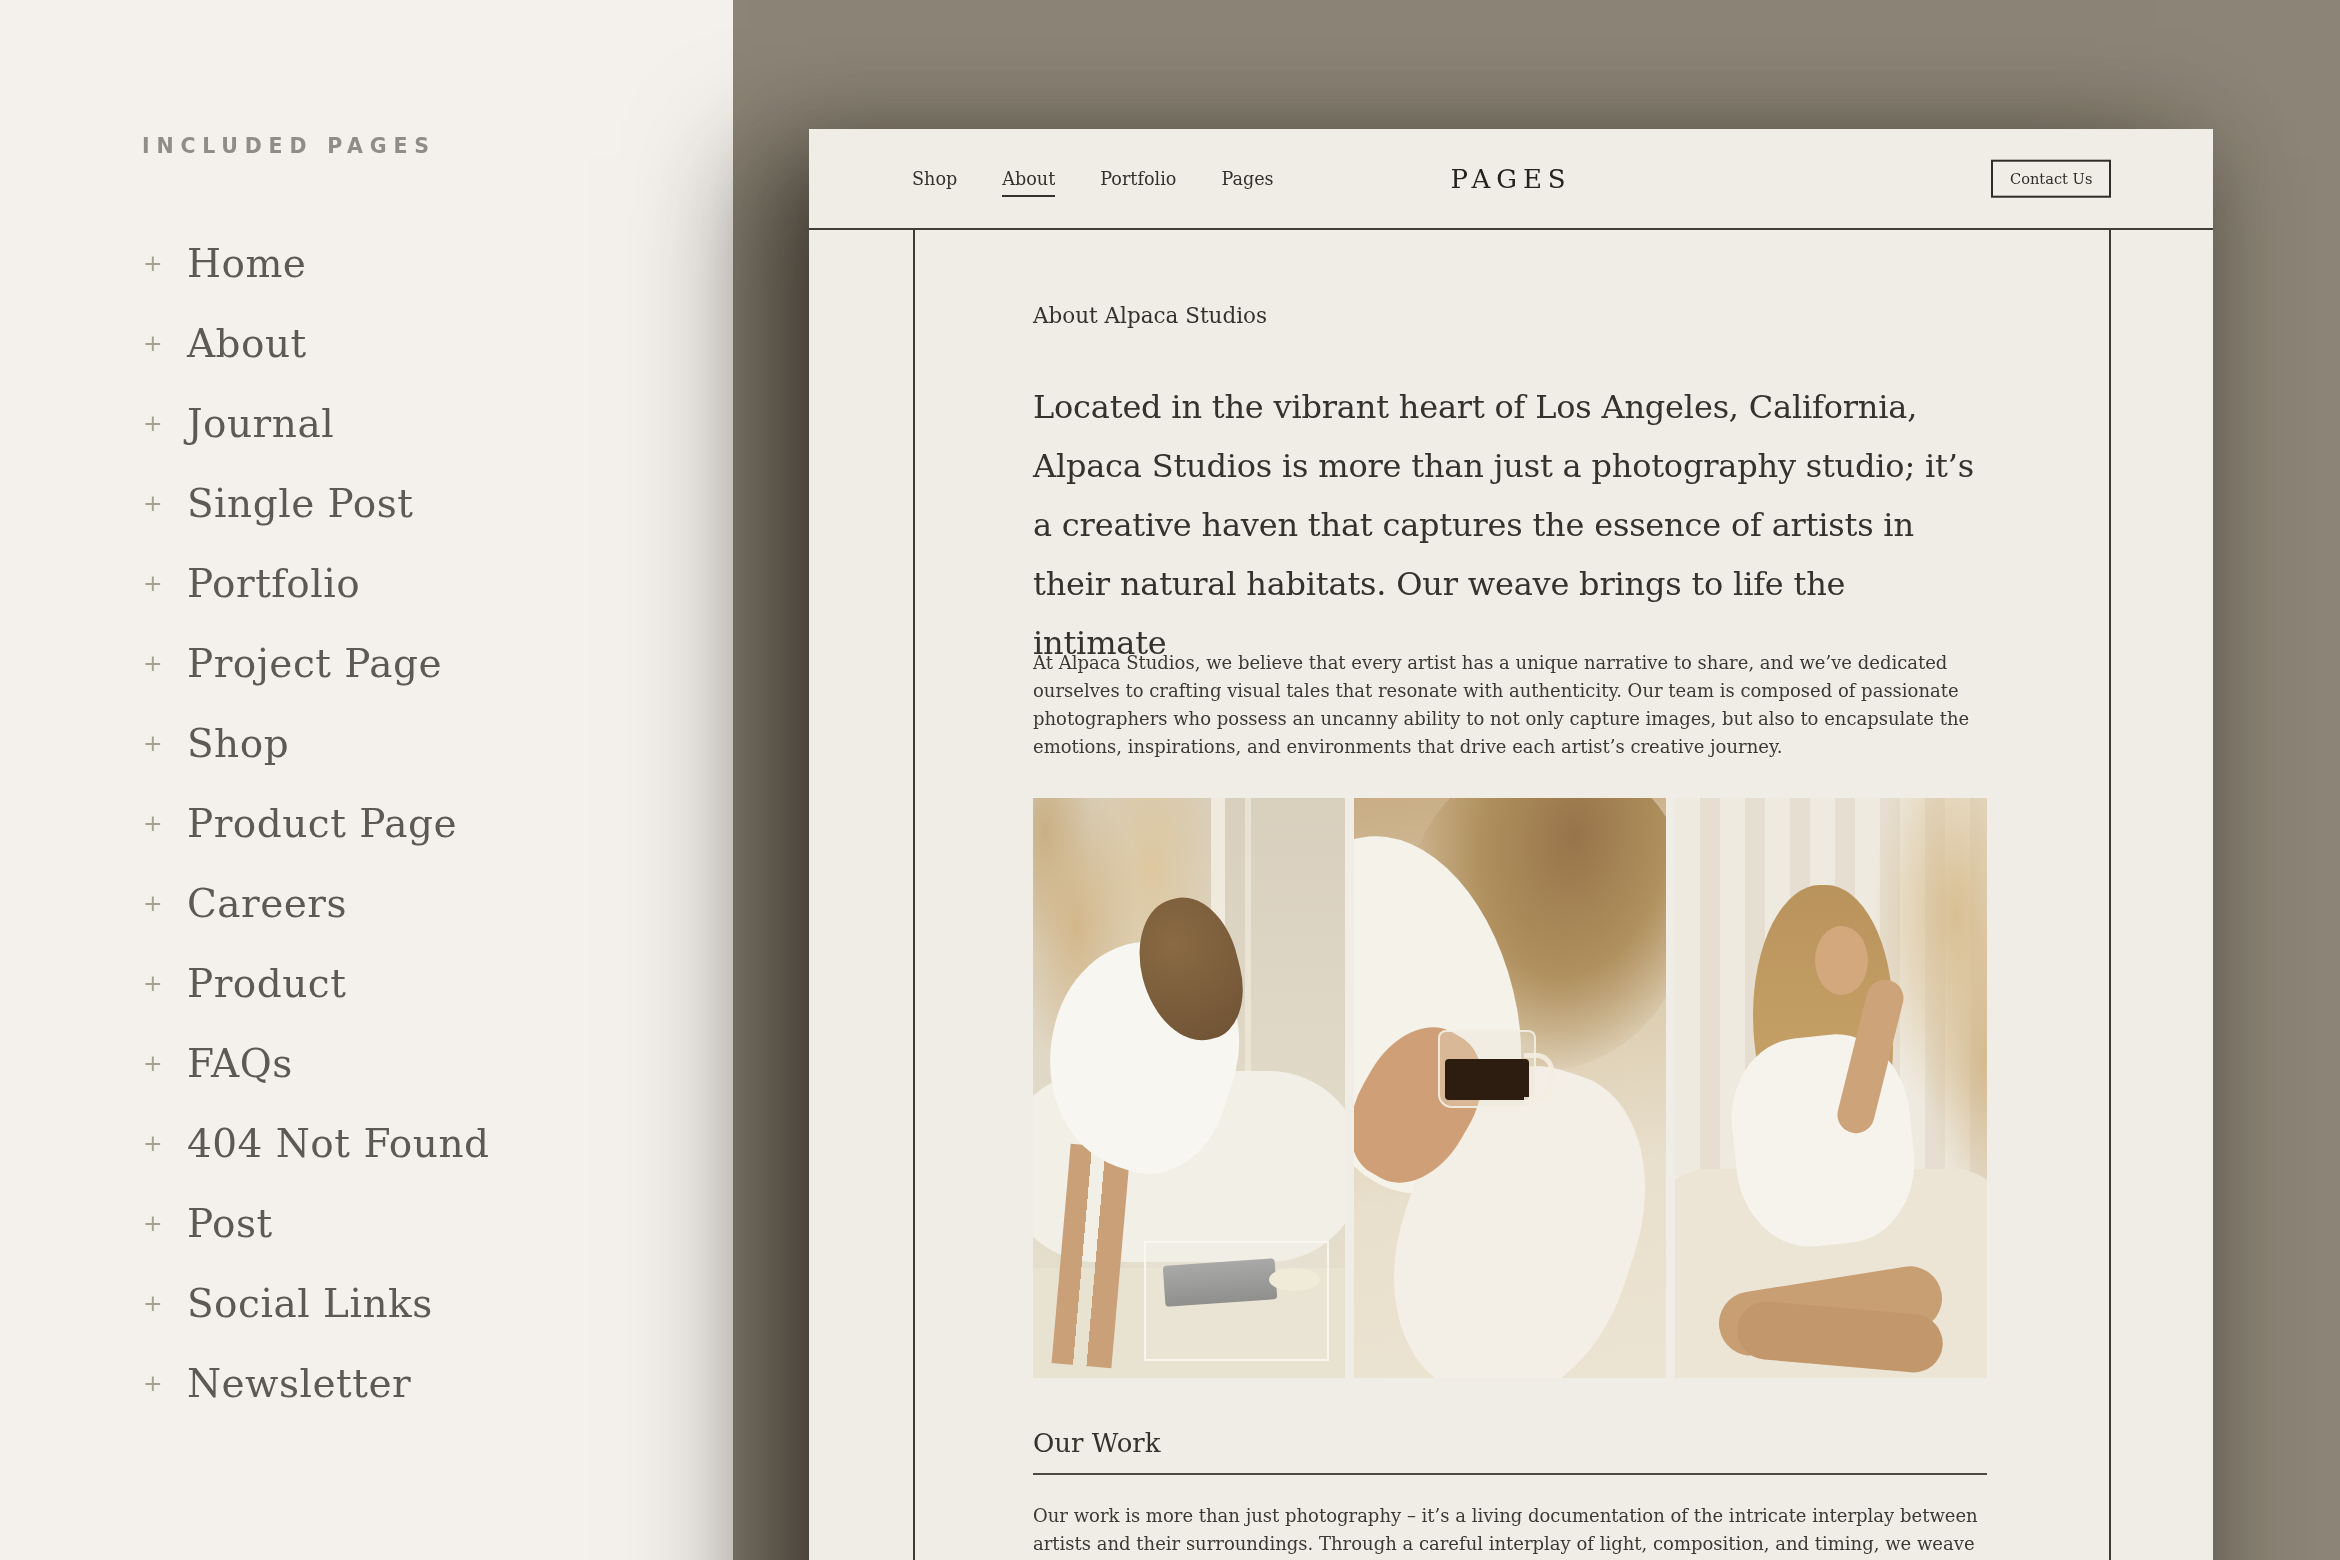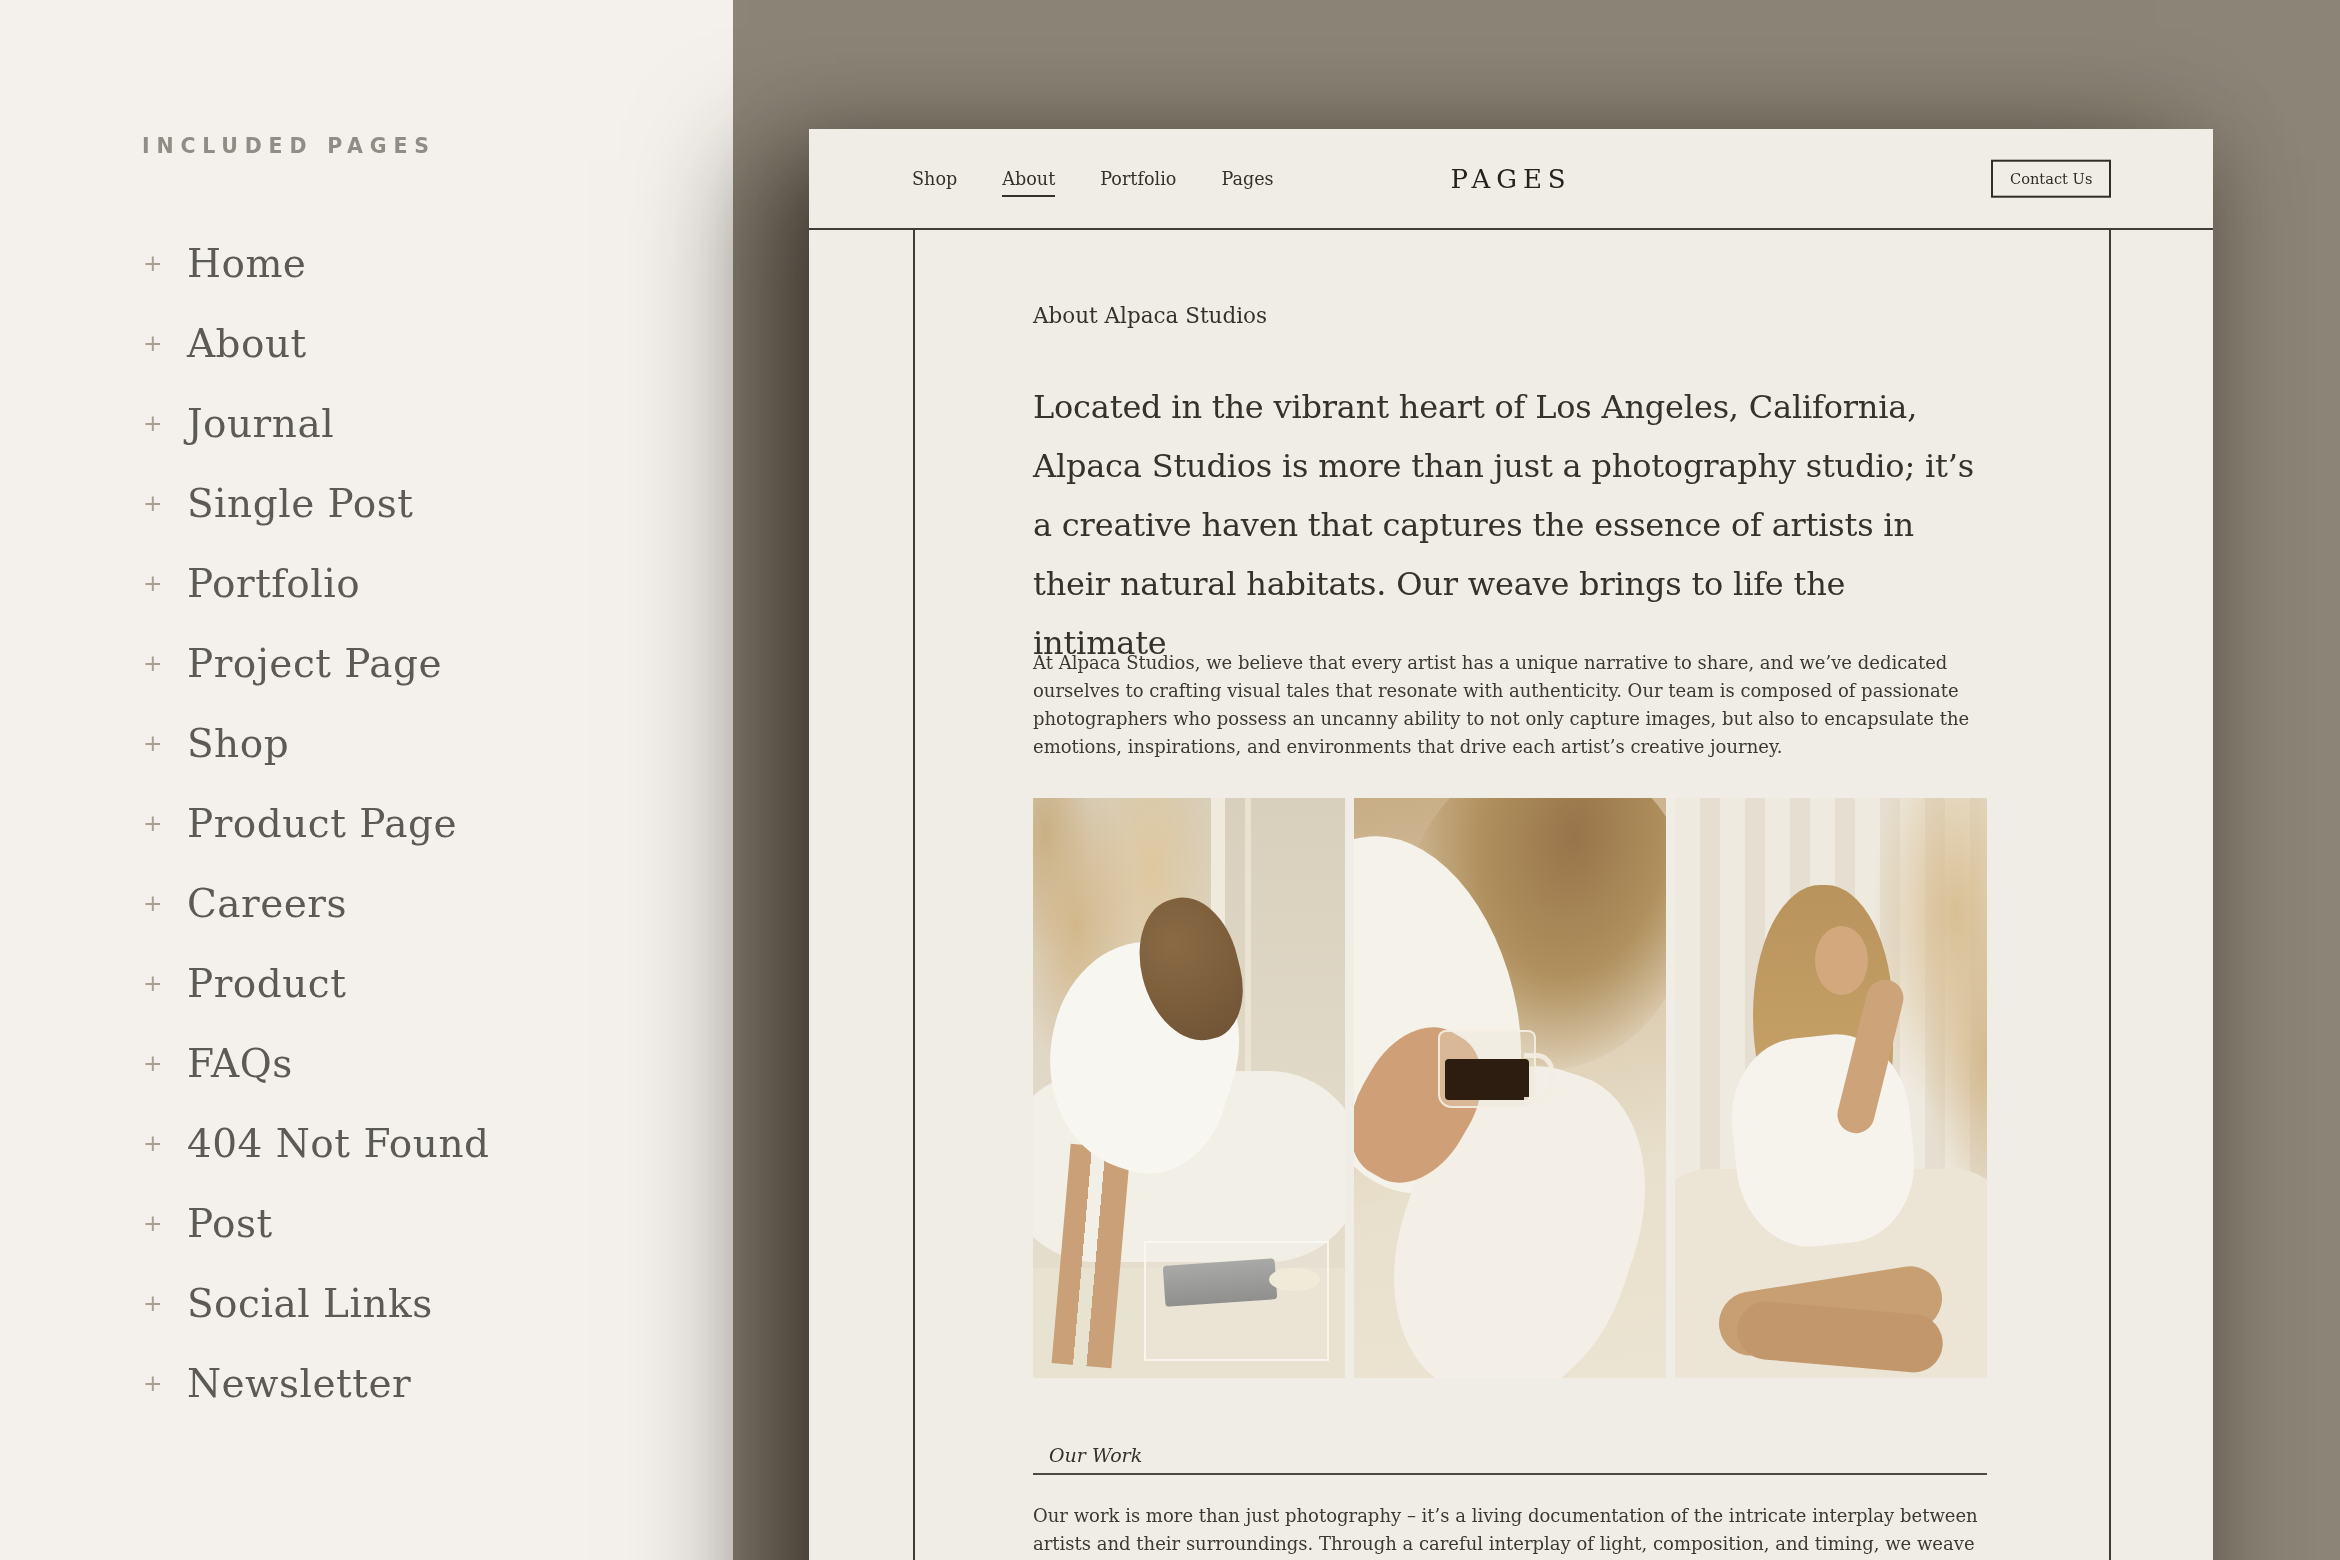--- a/index.html
+++ b/index.html
@@ -38,22 +38,22 @@
 
   .content{position:absolute;left:224px;top:0;width:954px;}
   .kicker{position:absolute;top:166px;left:0;font-size:21.5px;color:#34322c;margin-top:8px;}
   .hero{position:absolute;top:249px;left:0;width:954px;margin:0;font-weight:normal;
        font-size:32px;line-height:59px;letter-spacing:-0.2px;color:#34322c;white-space:pre-line;}
   .lead{position:absolute;top:520px;left:0;width:954px;margin:0;
        font-size:18px;line-height:28px;color:#3b3933;}
   .photos{position:absolute;top:669px;left:0;width:954px;display:flex;gap:8.8px;}
   .photo{width:312px;height:580px;position:relative;overflow:hidden;margin:0;flex:0 0 auto;}
   .photo *{position:absolute;}
-  .our-work{position:absolute;top:1299px;left:0;margin:16px;font-weight:normal;
-       font-size:19px;color:#34322c;font-style:italic;}
+  .our-work{position:absolute;top:1299px;left:0;margin:0;font-weight:normal;
+       font-size:26px;color:#34322c;}
   .divider{position:absolute;top:1344px;left:0;width:954px;height:2px;background:#4b4942;border:none;margin:0;}
   .outro{position:absolute;top:1373px;left:0;width:954px;margin:0;
        font-size:18px;line-height:28px;color:#3b3933;}
 
   
   .p1{background:linear-gradient(180deg,#d8cfbd 0%,#e2dac8 55%,#e7e0cf 100%);}
   .p1 .pampas{inset:0;background:
        radial-gradient(ellipse 88px 215px at 14% 22%, rgba(210,180,132,.9), rgba(210,180,132,0) 70%),
        radial-gradient(ellipse 107px 254px at 38% 12%, rgba(222,198,154,.85), rgba(222,198,154,0) 70%),
        radial-gradient(ellipse 68px 176px at 4% 6%, rgba(196,166,116,.8), rgba(196,166,116,0) 70%);}

